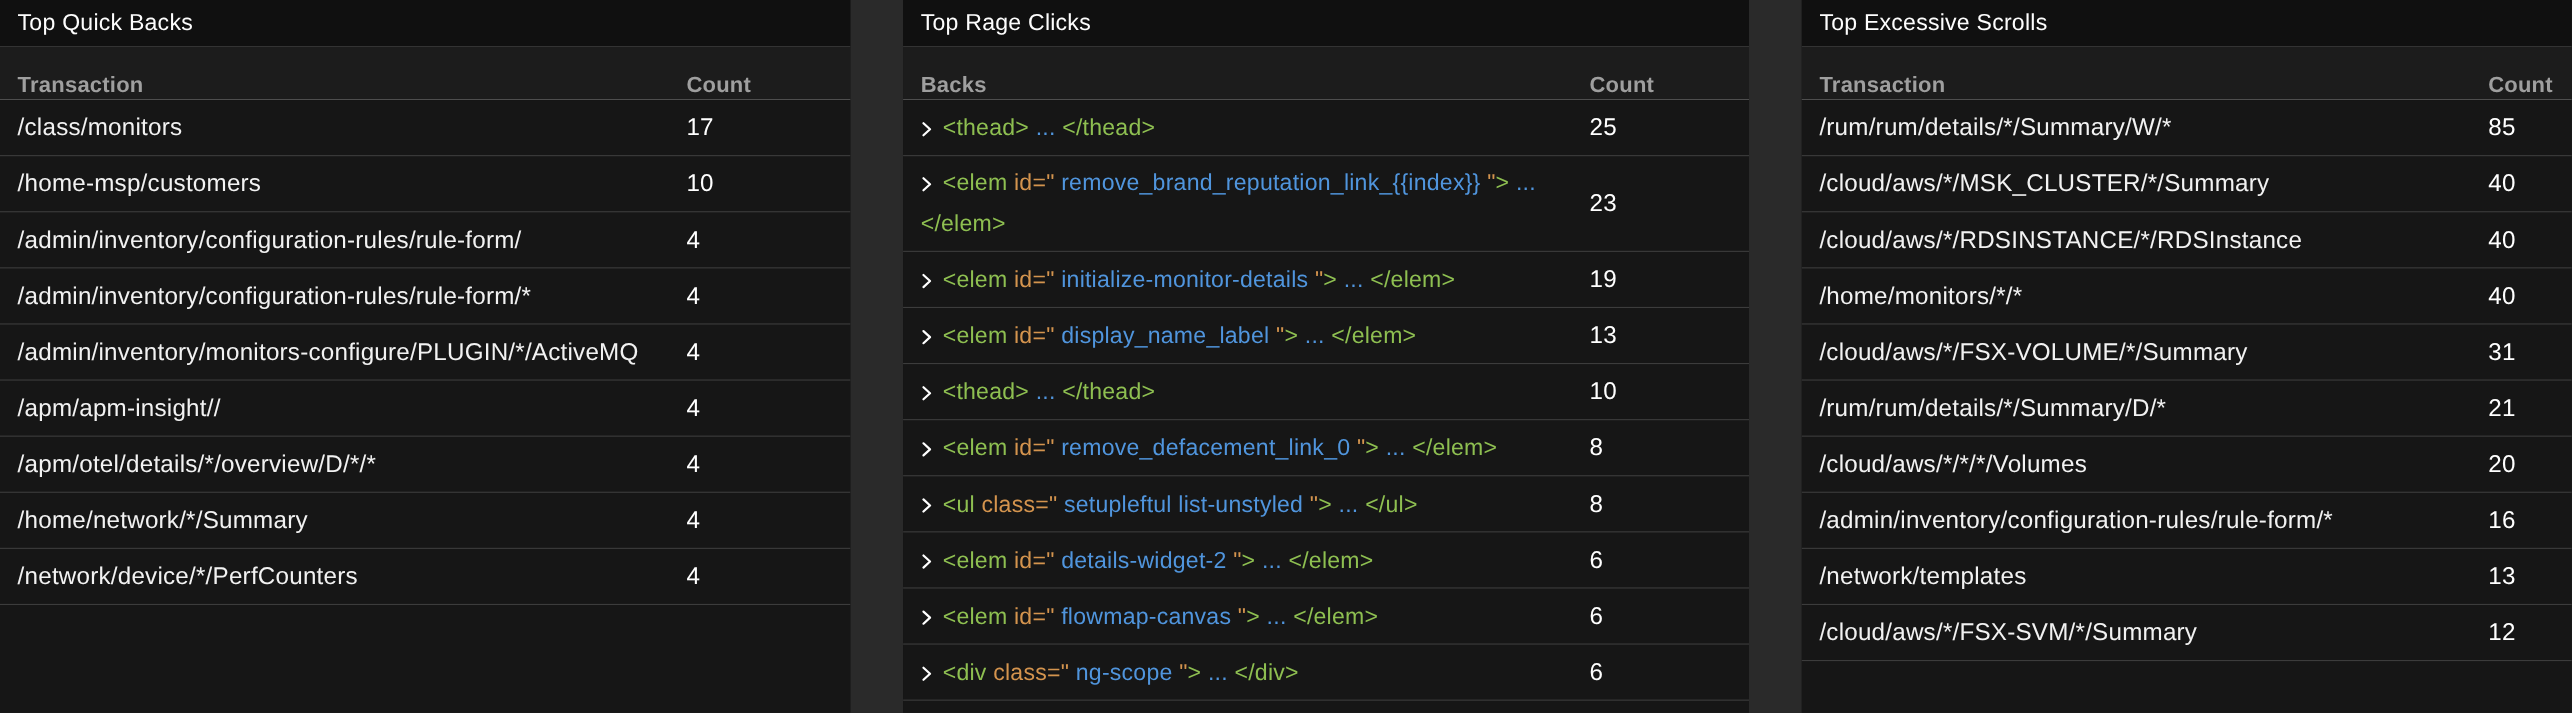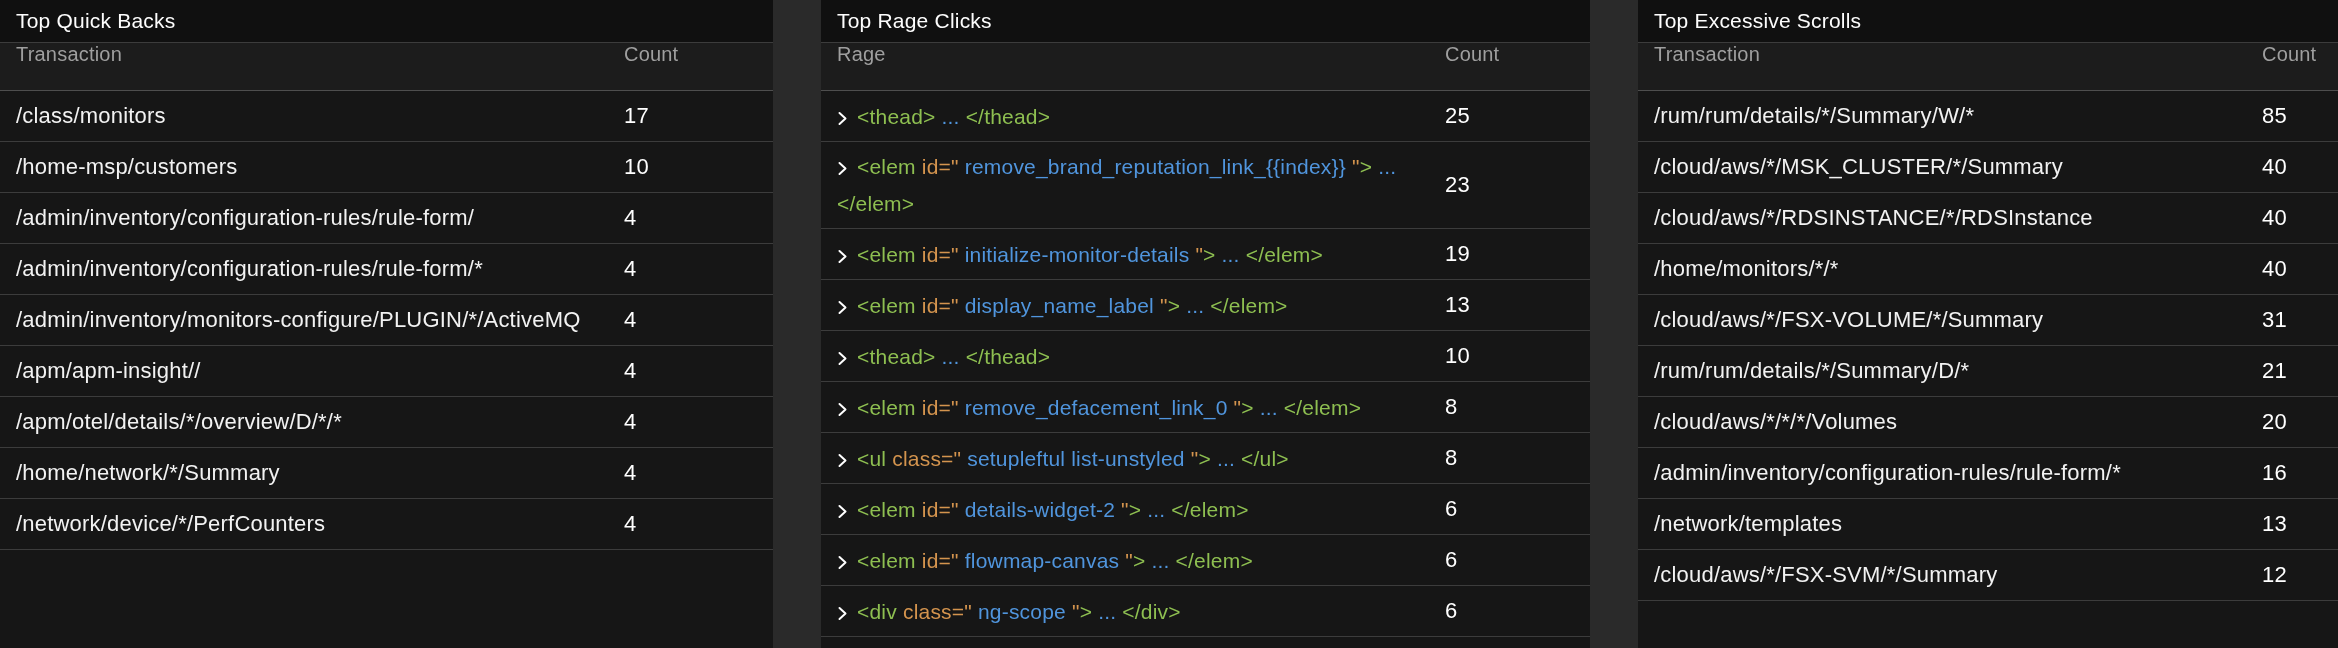--- a/index.html
+++ b/index.html
@@ -21,22 +21,22 @@
   .panel{background:var(--panel-bg);display:flex;flex-direction:column;height:648px;}
   .panel-title{
     height:43px;flex:none;background:var(--title-bg);
     border-bottom:1px solid var(--divider);
     display:flex;align-items:center;padding:4px 16px;
     color:#fdfdfd;font-size:21px;font-weight:400;letter-spacing:.2px;
   }
   .thead{
     height:48px;flex:none;background:var(--header-bg);
     border-bottom:1px solid var(--divider-strong);
-    display:flex;align-items:flex-start;padding:0 16px;
-    color:var(--header-text);font-size:20px;font-weight:400;letter-spacing:.2px;
+    display:flex;align-items:flex-end;padding:0 16px;
+    color:var(--header-text);font-size:20px;font-weight:700;letter-spacing:.2px;
   }
   .th-name{width:608px;flex:none;}
   .th-count{flex:1;}
   .tbody{flex:1;background:var(--panel-bg);}
   .row{
     display:flex;align-items:center;
     min-height:51px;
     padding:0 16px;
     border-bottom:1px solid var(--divider);
     font-size:22px;color:var(--row-text);letter-spacing:.2px;
@@ -95,21 +95,21 @@
       <div class="row">
         <span class="cell-name">/network/device/*/PerfCounters</span>
         <span class="cell-count">4</span>
       </div>
     </div>
 </section>
 
 <section class="panel">
   <div class="panel-title">Top Rage Clicks</div>
   <div class="thead">
-    <span class="th-name">Rage</span>
+    <span class="th-name">Backs</span>
     <span class="th-count">Count</span>
   </div>
   <div class="tbody">
       <div class="row code-row">
         <span class="cell-name code-cell"><span class="chevron"><svg width="11" height="15" viewBox="0 0 11 15">
               <path d="M2.5 2 L8.5 7.5 L2.5 13" fill="none" stroke="#ffffff" stroke-width="2" stroke-linecap="round" stroke-linejoin="round"></path>
             </svg></span><span class="seg c-green">&lt;thead&gt; </span><span class="seg c-blue">... </span><span class="seg c-green">&lt;/thead&gt;</span></span>
         <span class="cell-count">25</span>
       </div>
       <div class="row code-row">

